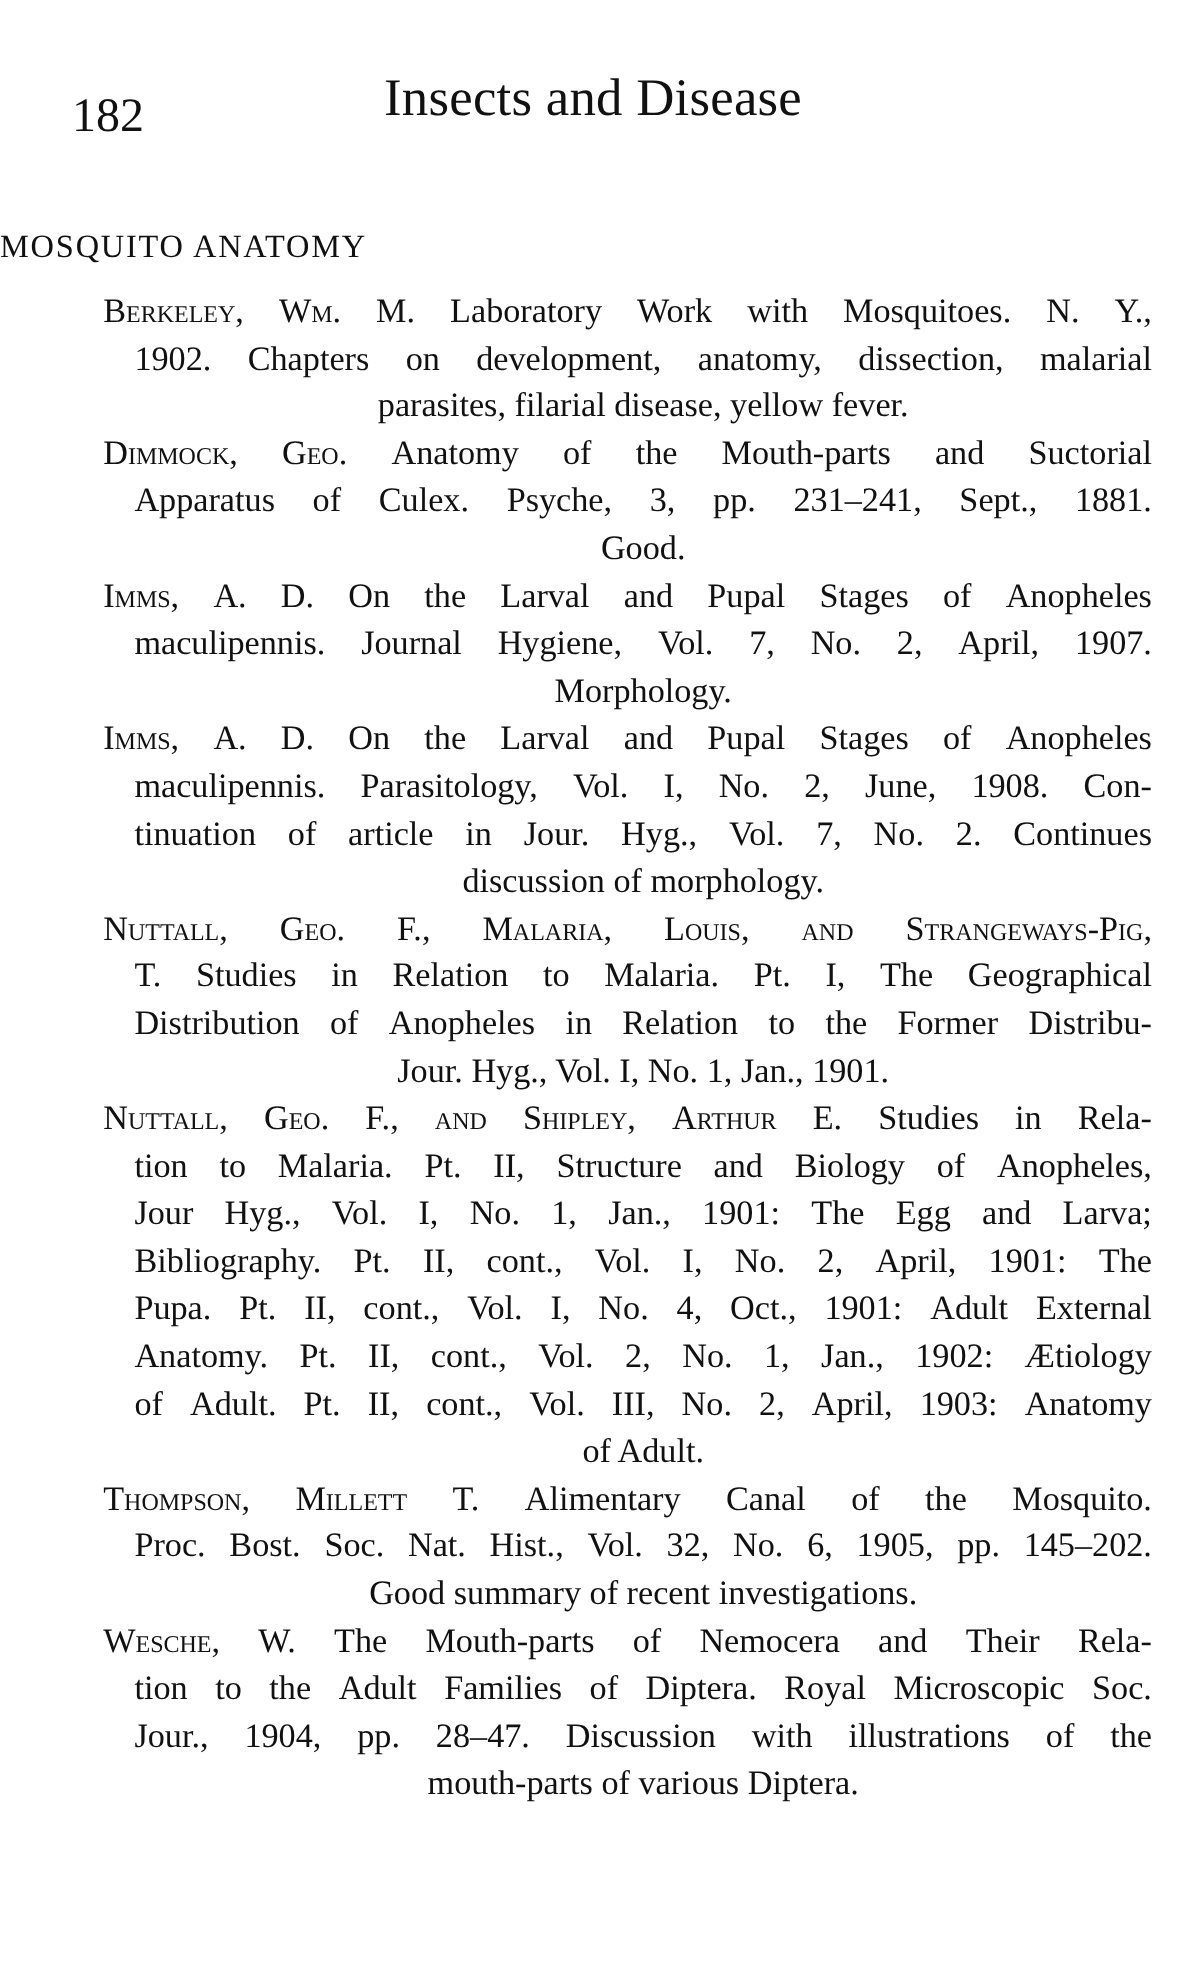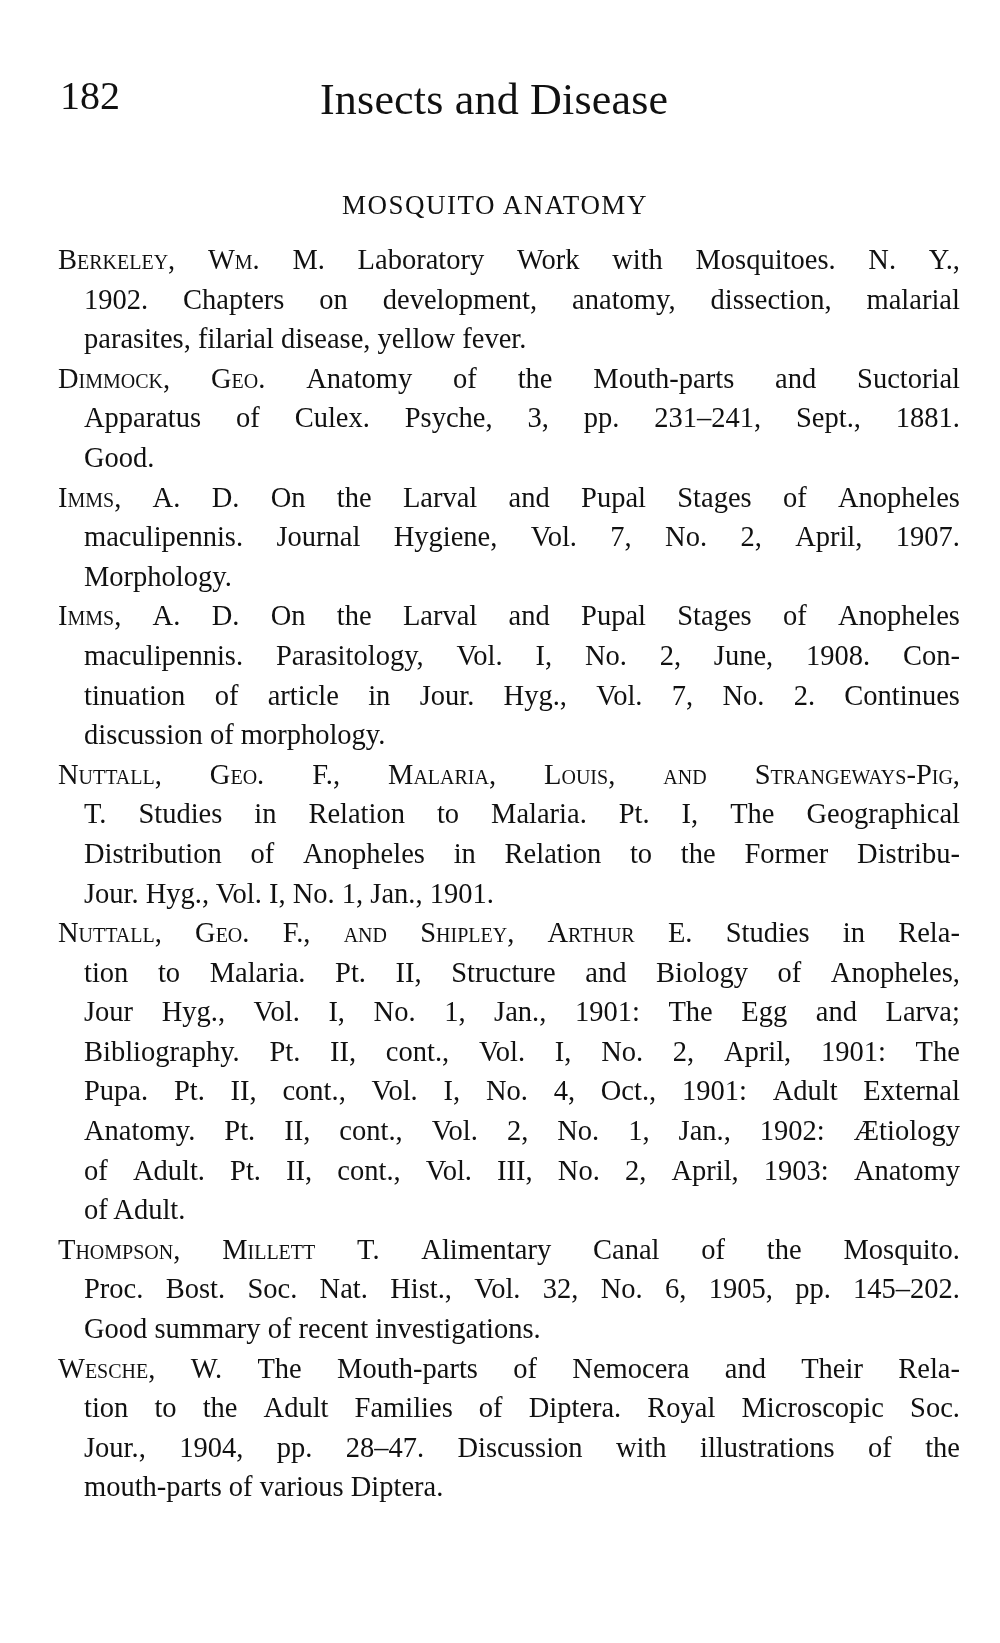--- a/index.html
+++ b/index.html
@@ -1,30 +1,30 @@
 <!DOCTYPE html>
 <html><head>
 <meta charset="utf-8">
 <style>
   html, body { margin: 0; padding: 0; background: #ffffff; }
   body { width: 1000px; height: 1643px; position: relative; overflow: hidden;
          font-family: "Liberation Serif", "DejaVu Serif", serif; color: #111111; }
   .page-number { position: absolute; left: 60px; top: 72px; font-size: 40px; line-height: 48px; }
-  .running-head { position: absolute; left: 320px; top: 74px; font-size: 44px; line-height: 52px; letter-spacing: 0.2px; }
-  .section-heading { position: absolute; left: 0; width: 896px; top: 188px; text-align: center;
-                     font-size: 27px; line-height: 34px; letter-spacing: 1.5px; padding-left: 47px; }
+  .running-head { position: absolute; left: 320px; top: 56px; font-size: 44px; line-height: 52px; letter-spacing: 0.2px; }
+  .section-heading { position: absolute; left: 0; width: 896px; top: 188px; 
+                     font-size: 27px; line-height: 34px; letter-spacing: 1.5px; }
   .bib { position: absolute; left: 58px; top: 240px; width: 902px; }
   .line { height: 39.6px; line-height: 39.6px; font-size: 28.5px; white-space: nowrap;
           display: flex; justify-content: space-between; }
   .line.first { padding-left: 0; }
   .line.cont { padding-left: 26px; }
   .line.last { justify-content: flex-start; }
   .line.last .seg { margin-right: 0; }
-  .line .words { display: flex; justify-content: space-between; width: 100%; }
-  .line.last .words { justify-content: flex-start; }
+  .line .words { display: flex; justify-content: space-between; width: 100%; margin-left: 28px; }
+  .line.last .words { justify-content: center; }
   .sc { font-variant: small-caps; }
   .it { }
   .seg { white-space: pre; }
 </style>
 </head>
 <body>
 
 <div class="page-number">182</div>
 <div class="running-head">Insects and Disease</div>
 <div class="section-heading">MOSQUITO ANATOMY</div>

